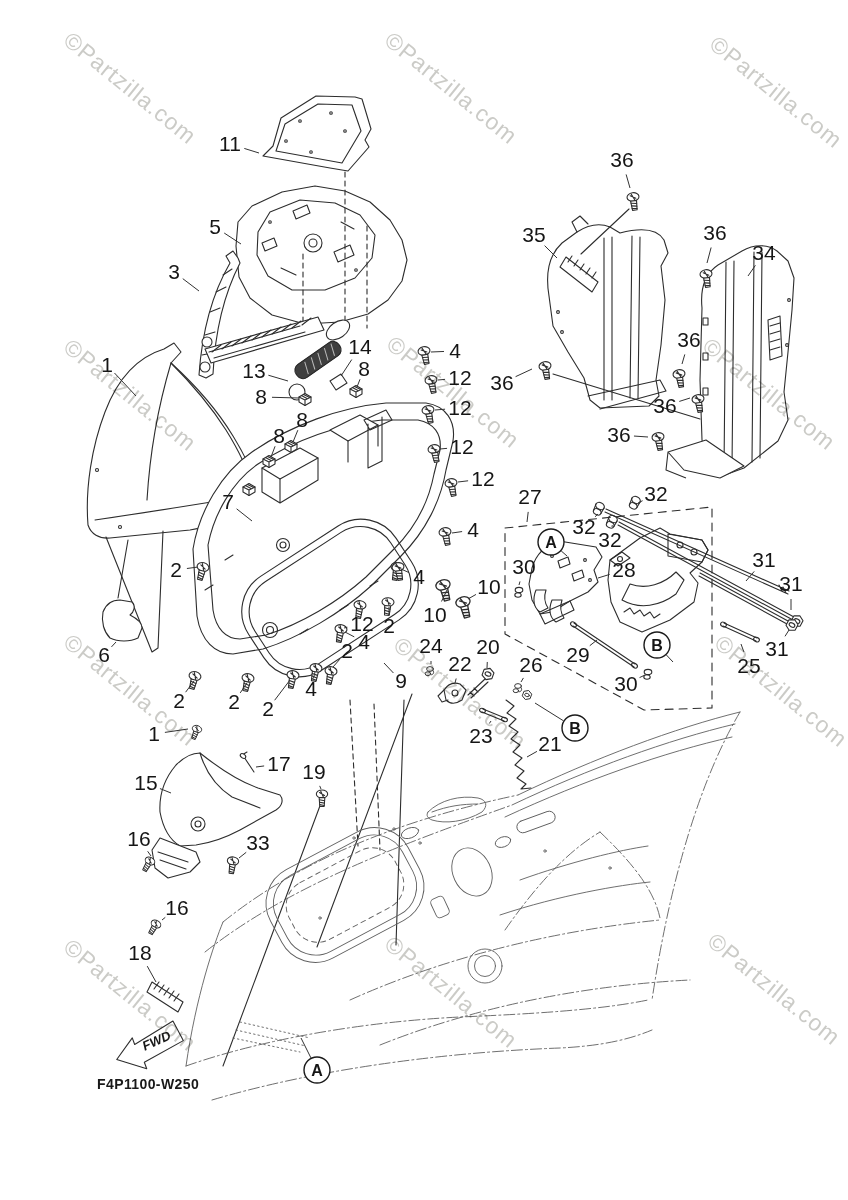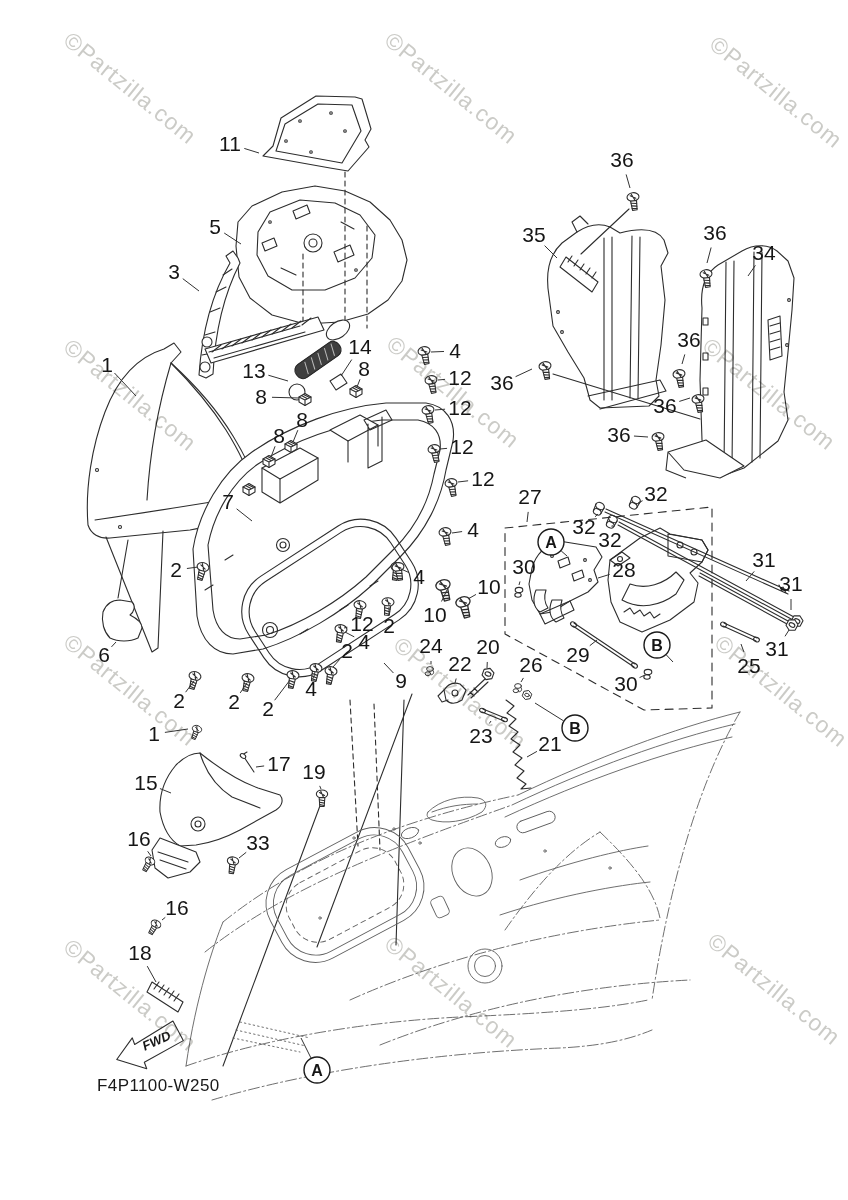--- a/index.html
+++ b/index.html
@@ -11,21 +11,21 @@
   .lnf{fill:#ffffff;stroke:#2d2d2d;stroke-width:1.1;stroke-linejoin:round;}
   .dk{fill:#3f3f3f;stroke:#222;stroke-width:1;}
   .hull{fill:none;stroke:#5f5f5f;stroke-width:.9;stroke-linecap:round;}
   .dd{stroke-dasharray:11 3 2 3;}
   .ds{stroke-dasharray:5 4;}
   .dt{stroke-dasharray:1.5 3;}
   .wm{font-size:23px;letter-spacing:1px;fill:#cbcbc7;}
   .callout{font-size:21px;fill:#151515;text-anchor:middle;}
   .refletter{font-size:16px;font-weight:600;fill:#151515;text-anchor:middle;}
   .leader{stroke:#333;stroke-width:1;fill:none;}
-  #code-label{position:absolute;left:97px;top:1076px;font-size:17px;font-weight:400;
+  #code-label{position:absolute;left:97px;top:1076px;font-size:14px;font-weight:700;
               letter-spacing:.4px;color:#191919;}
   .fwdtxt{font-size:13px;font-weight:700;font-style:italic;fill:#191919;text-anchor:middle;}
 </style>
 </head>
 <body>
 
 <div id="stage">
 
   <svg id="art-svg" width="848" height="1200" viewBox="0 0 848 1200">
     <defs>

